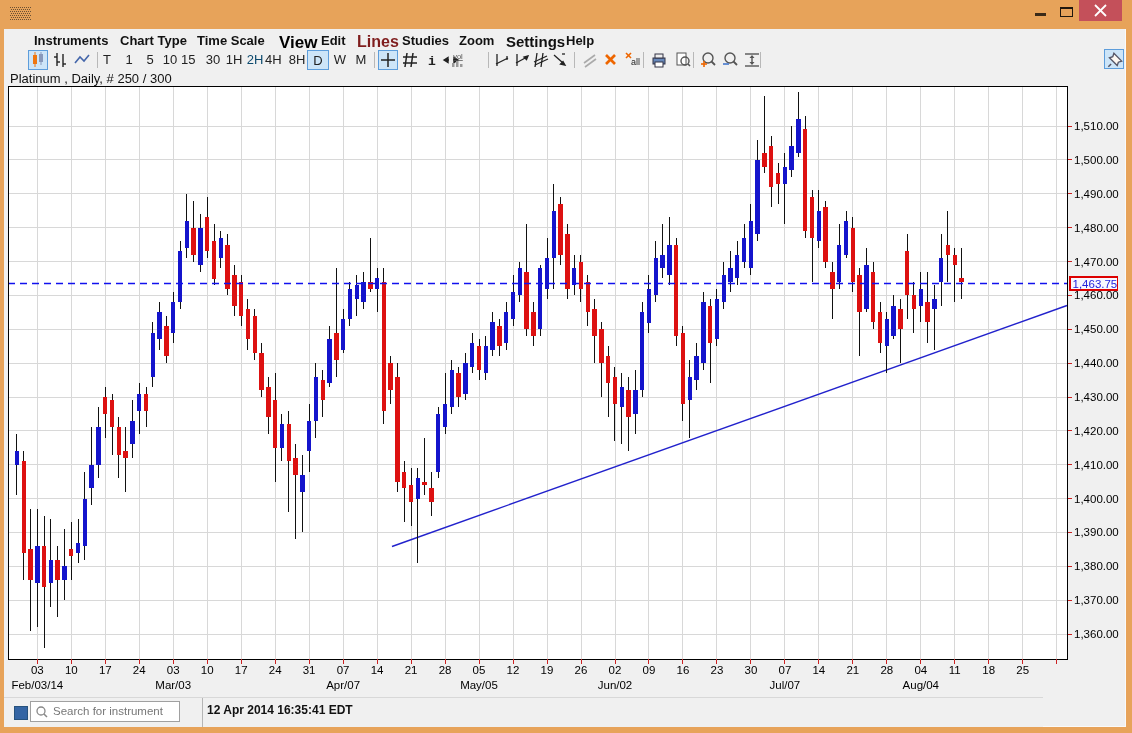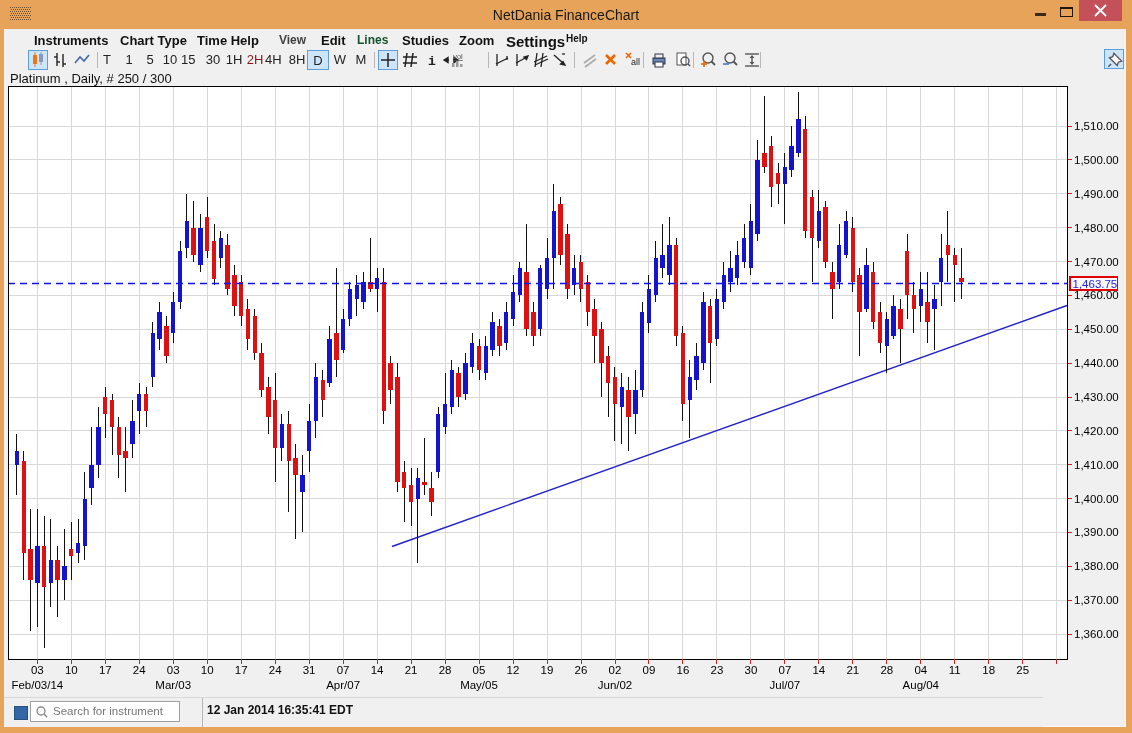--- a/index.html
+++ b/index.html
@@ -78,43 +78,42 @@
       <rect x="4" y="12" width="1" height="1" fill="#6b5034"></rect>
       <rect x="6" y="12" width="1" height="1" fill="#6b5034"></rect>
       <rect x="8" y="12" width="1" height="1" fill="#6b5034"></rect>
       <rect x="10" y="12" width="1" height="1" fill="#6b5034"></rect>
       <rect x="12" y="12" width="1" height="1" fill="#6b5034"></rect>
       <rect x="14" y="12" width="1" height="1" fill="#6b5034"></rect>
       <rect x="16" y="12" width="1" height="1" fill="#6b5034"></rect>
       <rect x="18" y="12" width="1" height="1" fill="#6b5034"></rect>
       <rect x="20" y="12" width="1" height="1" fill="#6b5034"></rect>
     </svg>
-<div style="position:absolute;left:0;top:7px;width:1132px;text-align:center;font-size:14px;color:#1a1a1a">NetDania FinanceChart</div>
 <div style="position:absolute;left:1035px;top:13px;width:11px;height:2.5px;background:#3a2a18"></div>
 <div style="position:absolute;left:1060px;top:7px;width:12.5px;height:9.5px;border:1.5px solid #20180e;border-top-width:2.5px;box-sizing:border-box"></div>
 <div style="position:absolute;left:1079px;top:0;width:43px;height:20.5px;background:#c4505a">
 <svg width="43" height="21" viewBox="0 0 43 21">
         <g stroke="#ffffff" stroke-width="1.8">
           <line x1="16" y1="5" x2="27" y2="16"></line>
           <line x1="27" y1="5" x2="16" y2="16"></line>
         </g>
       </svg>
 </div>
 </div>
 <div id="content"></div>
 <div style="position:absolute;left:34px;top:33px;font-weight:bold;font-size:13px;color:#111">Instruments</div>
 <div style="position:absolute;left:120px;top:33px;font-weight:bold;font-size:13px;color:#111">Chart Type</div>
-<div style="position:absolute;left:197px;top:33px;font-weight:bold;font-size:13px;color:#111">Time Help</div>
-<div style="position:absolute;left:279px;top:33px;font-weight:bold;font-size:12px;color:#404040">View</div>
+<div style="position:absolute;left:197px;top:33px;font-weight:bold;font-size:13px;color:#111">Time Scale</div>
+<div style="position:absolute;left:279px;top:33px;font-weight:bold;font-size:17px;color:#000000">View</div>
 <div style="position:absolute;left:321px;top:33px;font-weight:bold;font-size:13px;color:#111">Edit</div>
-<div style="position:absolute;left:357px;top:33px;font-weight:bold;font-size:12px;color:#14532d">Lines</div>
+<div style="position:absolute;left:357px;top:33px;font-weight:bold;font-size:16px;color:#7f1d1d">Lines</div>
 <div style="position:absolute;left:402px;top:33px;font-weight:bold;font-size:13px;color:#111">Studies</div>
 <div style="position:absolute;left:459px;top:33px;font-weight:bold;font-size:13px;color:#111">Zoom</div>
 <div style="position:absolute;left:506px;top:33px;font-weight:bold;font-size:15px;color:#111">Settings</div>
-<div style="position:absolute;left:566px;top:33px;font-weight:bold;font-size:10px;color:#111">Help</div>
+<div style="position:absolute;left:566px;top:33px;font-weight:bold;font-size:13px;color:#111">Help</div>
 <div style="position:absolute;left:28px;top:50px;width:20px;height:20px;background:#cde5f8;border:1px solid #5d9ddb;box-sizing:border-box"><svg width="18" height="18" viewBox="0 0 18 18">
       <rect x="4" y="4" width="4" height="9" fill="#ee7711"></rect>
       <line x1="6" y1="1" x2="6" y2="16" stroke="#ee7711"></line>
       <rect x="10" y="3" width="4" height="8" fill="#8899bb"></rect>
       <line x1="12" y1="1" x2="12" y2="14" stroke="#8899bb"></line>
     </svg></div>
 <div style="position:absolute;left:50px;top:50px;width:20px;height:20px;border:1px solid transparent;box-sizing:border-box"><svg width="18" height="18" viewBox="0 0 18 18">
       <g stroke="#222" stroke-width="1.4">
         <line x1="6" y1="2" x2="6" y2="15"></line>
         <line x1="3" y1="6" x2="6" y2="6"></line>
@@ -127,21 +126,21 @@
       <polyline points="2,12 7,6 11,10 16,4" fill="none" stroke="#4466aa" stroke-width="1.6"></polyline>
     </svg></div>
 <div style="position:absolute;left:97px;top:52px;width:1px;height:16px;background:#b8b8b8"></div>
 <div style="position:absolute;left:96px;top:50px;width:22px;height:20px;box-sizing:border-box;font-size:13px;color:#222;text-align:center;line-height:19px">T</div>
 <div style="position:absolute;left:118px;top:50px;width:22px;height:20px;box-sizing:border-box;font-size:13px;color:#222;text-align:center;line-height:19px">1</div>
 <div style="position:absolute;left:139px;top:50px;width:22px;height:20px;box-sizing:border-box;font-size:13px;color:#222;text-align:center;line-height:19px">5</div>
 <div style="position:absolute;left:159px;top:50px;width:22px;height:20px;box-sizing:border-box;font-size:13px;color:#222;text-align:center;line-height:19px">10</div>
 <div style="position:absolute;left:181px;top:50px;width:22px;height:20px;box-sizing:border-box;font-size:13px;color:#222;text-align:left;line-height:19px">15</div>
 <div style="position:absolute;left:202px;top:50px;width:22px;height:20px;box-sizing:border-box;font-size:13px;color:#222;text-align:center;line-height:19px">30</div>
 <div style="position:absolute;left:223px;top:50px;width:22px;height:20px;box-sizing:border-box;font-size:13px;color:#222;text-align:center;line-height:19px">1H</div>
-<div style="position:absolute;left:244px;top:50px;width:22px;height:20px;box-sizing:border-box;font-size:13px;color:#7f1d1d;text-align:center;line-height:19px">2H</div>
+<div style="position:absolute;left:244px;top:50px;width:22px;height:20px;box-sizing:border-box;font-size:13px;color:#0c4a6e;text-align:center;line-height:19px">2H</div>
 <div style="position:absolute;left:265px;top:50px;width:22px;height:20px;box-sizing:border-box;font-size:13px;color:#222;line-height:19px">4H</div>
 <div style="position:absolute;left:286px;top:50px;width:22px;height:20px;box-sizing:border-box;font-size:13px;color:#222;text-align:center;line-height:19px">8H</div>
 <div style="position:absolute;left:307px;top:50px;width:22px;height:20px;background:#cde5f8;border:1px solid #5d9ddb;box-sizing:border-box;font-size:13px;color:#222;text-align:center;line-height:19px">D</div>
 <div style="position:absolute;left:329px;top:50px;width:22px;height:20px;box-sizing:border-box;font-size:13px;color:#222;text-align:center;line-height:19px">W</div>
 <div style="position:absolute;left:350px;top:50px;width:22px;height:20px;box-sizing:border-box;font-size:13px;color:#222;text-align:center;line-height:19px">M</div>
 <div style="position:absolute;left:374px;top:52px;width:1px;height:16px;background:#b8b8b8"></div>
 <div style="position:absolute;left:378px;top:50px;width:20px;height:20px;background:#cde5f8;border:1px solid #5d9ddb;box-sizing:border-box"><svg width="18" height="18" viewBox="0 0 18 18">
       <g stroke="#222" stroke-width="1.5">
         <line x1="9" y1="2" x2="9" y2="16"></line>
         <line x1="2" y1="9" x2="16" y2="9"></line>
@@ -718,13 +717,13 @@
 <div style="position:absolute;left:4px;top:697px;width:1039px;height:29px;background:#f0f0f0;border-top:1px solid #d8d8d8">
 <div style="position:absolute;left:10px;top:8px;width:12px;height:12px;background:#3465a4;border:1px solid #26527d"></div>
 <div style="position:absolute;left:26px;top:3px;width:150px;height:21px;background:#ffffff;border:1px solid #a0a0a0;box-sizing:border-box">
 <svg width="14" height="14" viewBox="0 0 14 14" style="position:absolute;left:4px;top:3px">
         <circle cx="6" cy="6" r="4" fill="none" stroke="#888" stroke-width="1.3"></circle>
         <line x1="9" y1="9" x2="12" y2="12" stroke="#888" stroke-width="1.5"></line>
       </svg>
 <div style="position:absolute;left:22px;top:3px;font-size:11.5px;color:#777">Search for instrument</div>
 </div>
 <div style="position:absolute;left:198px;top:0px;width:1px;height:29px;background:#b5b5b5"></div>
-<div style="position:absolute;left:203px;top:5px;font-size:12px;font-weight:bold;color:#111">12 Jan 2014 16:35:41 EDT</div>
+<div style="position:absolute;left:203px;top:5px;font-size:12px;font-weight:bold;color:#111">12 Apr 2014 16:35:41 EDT</div>
 </div>
 </body></html>

